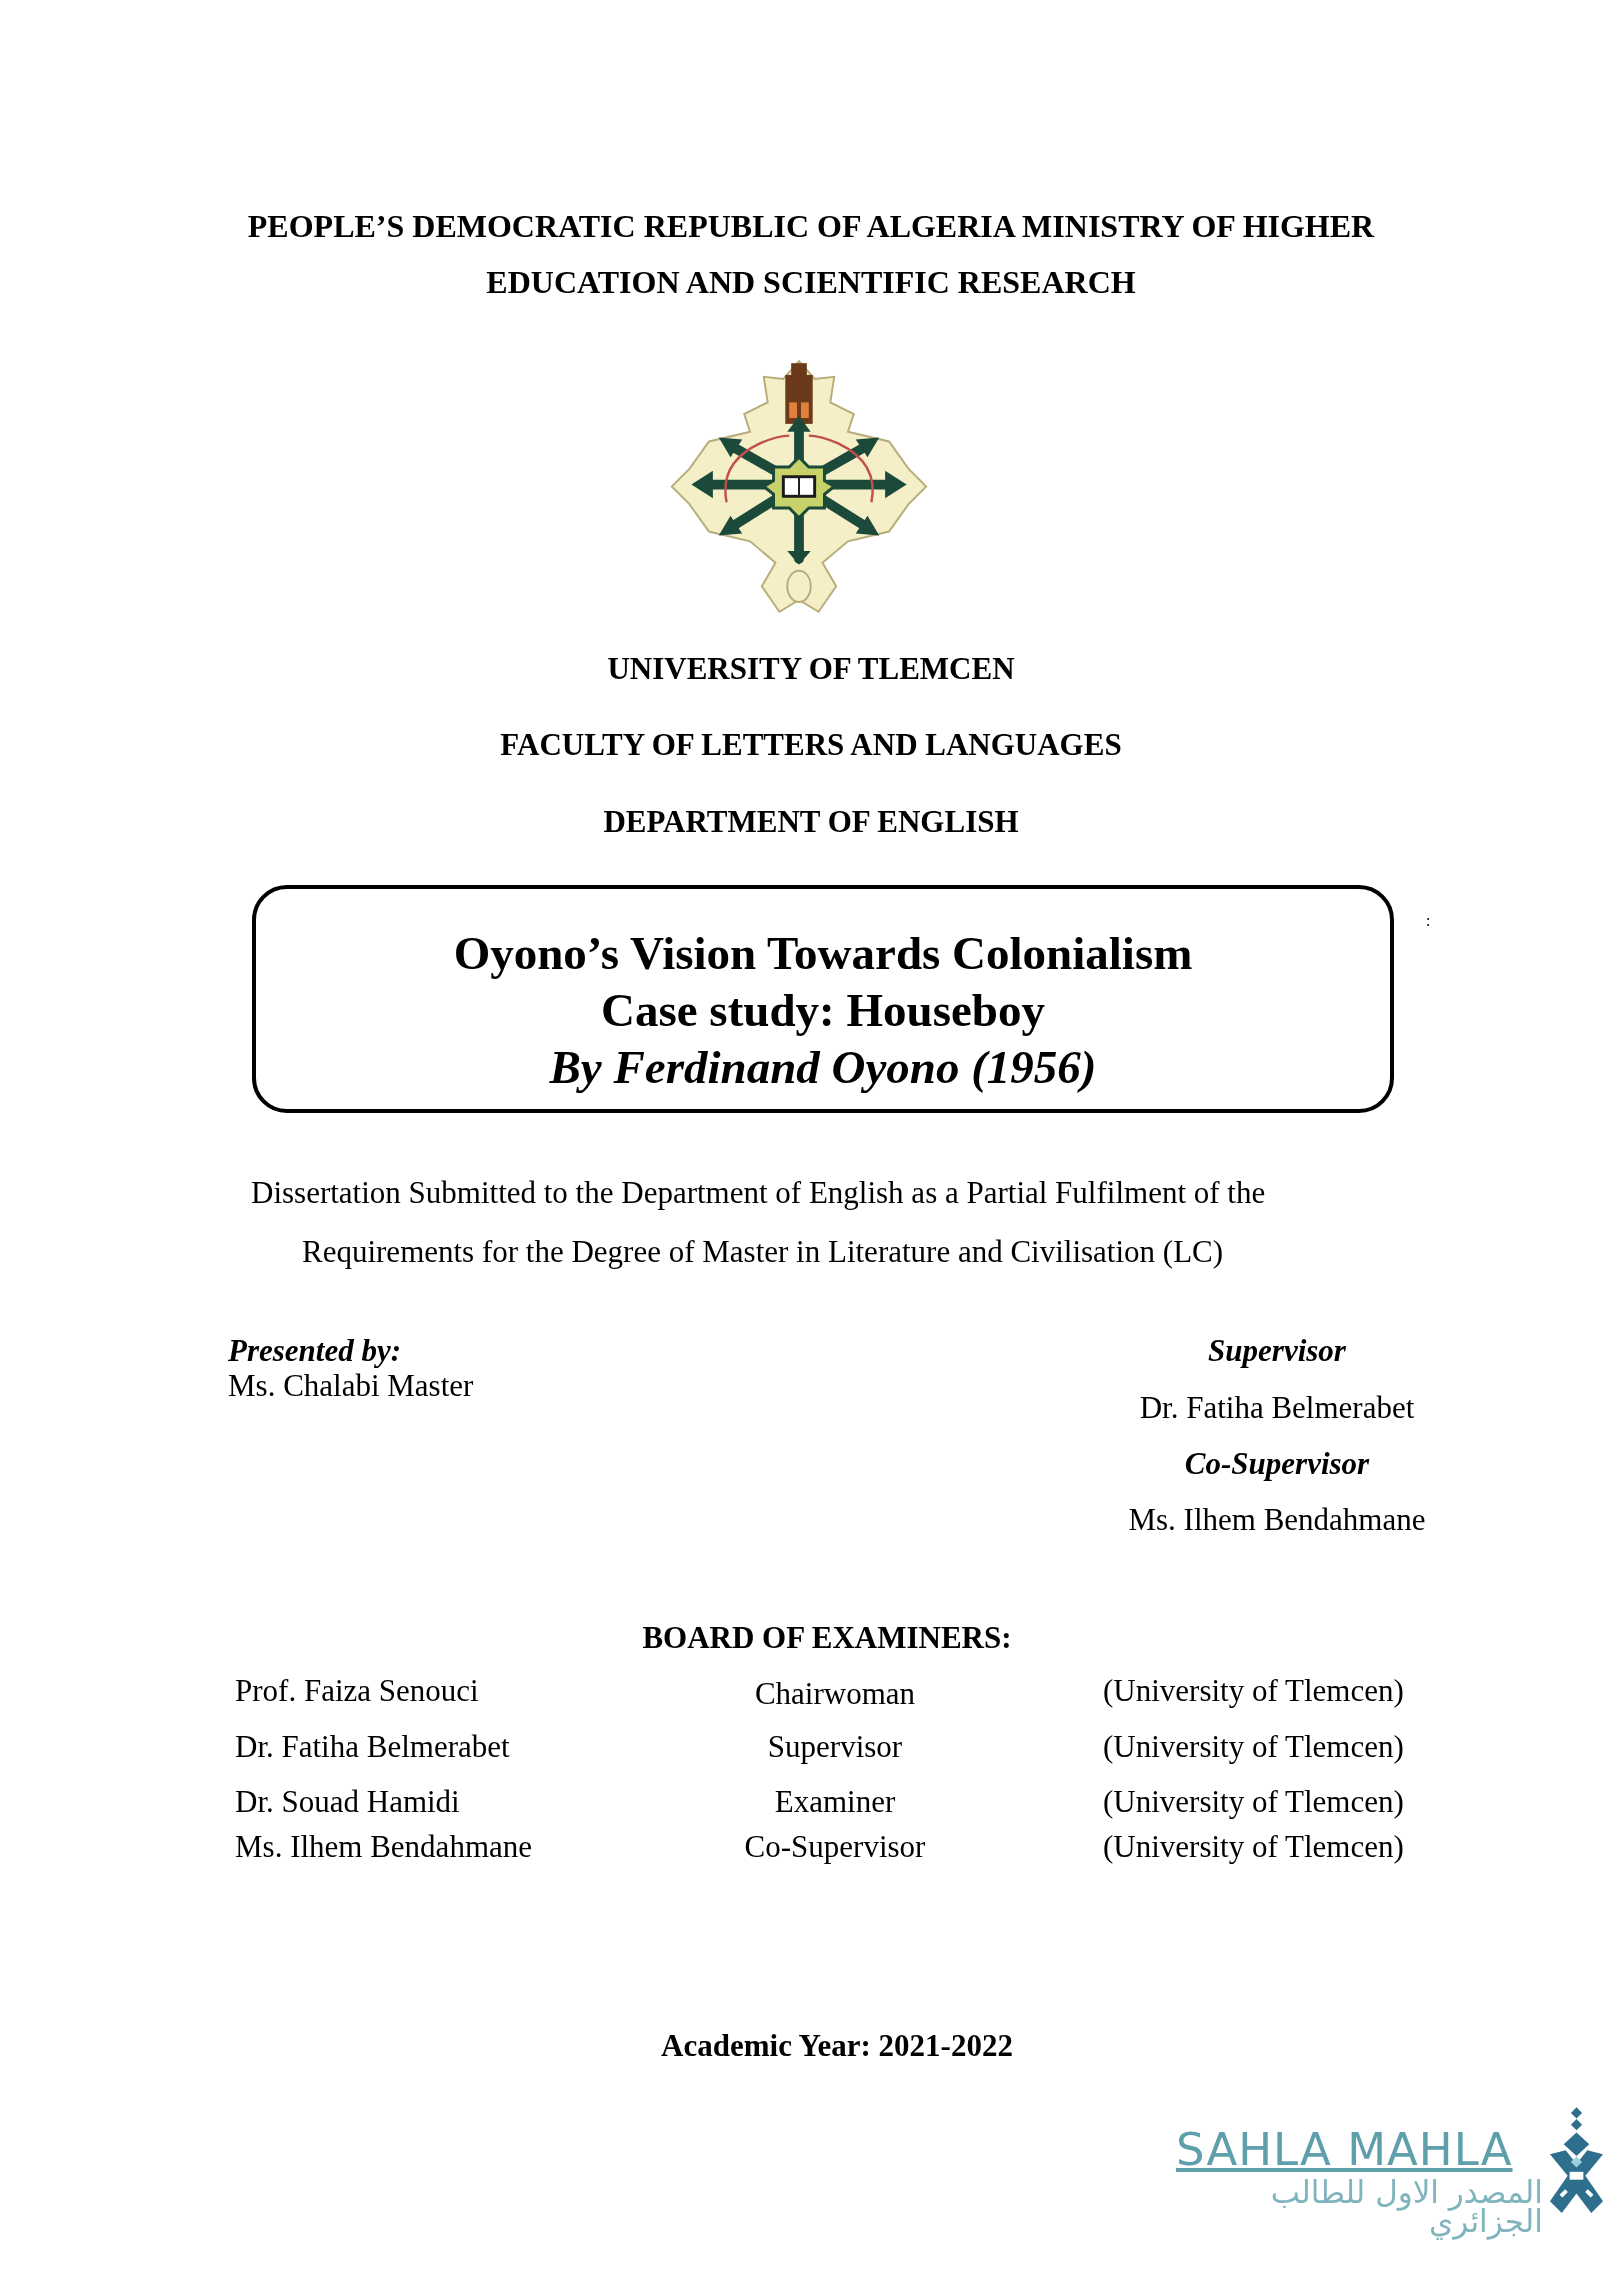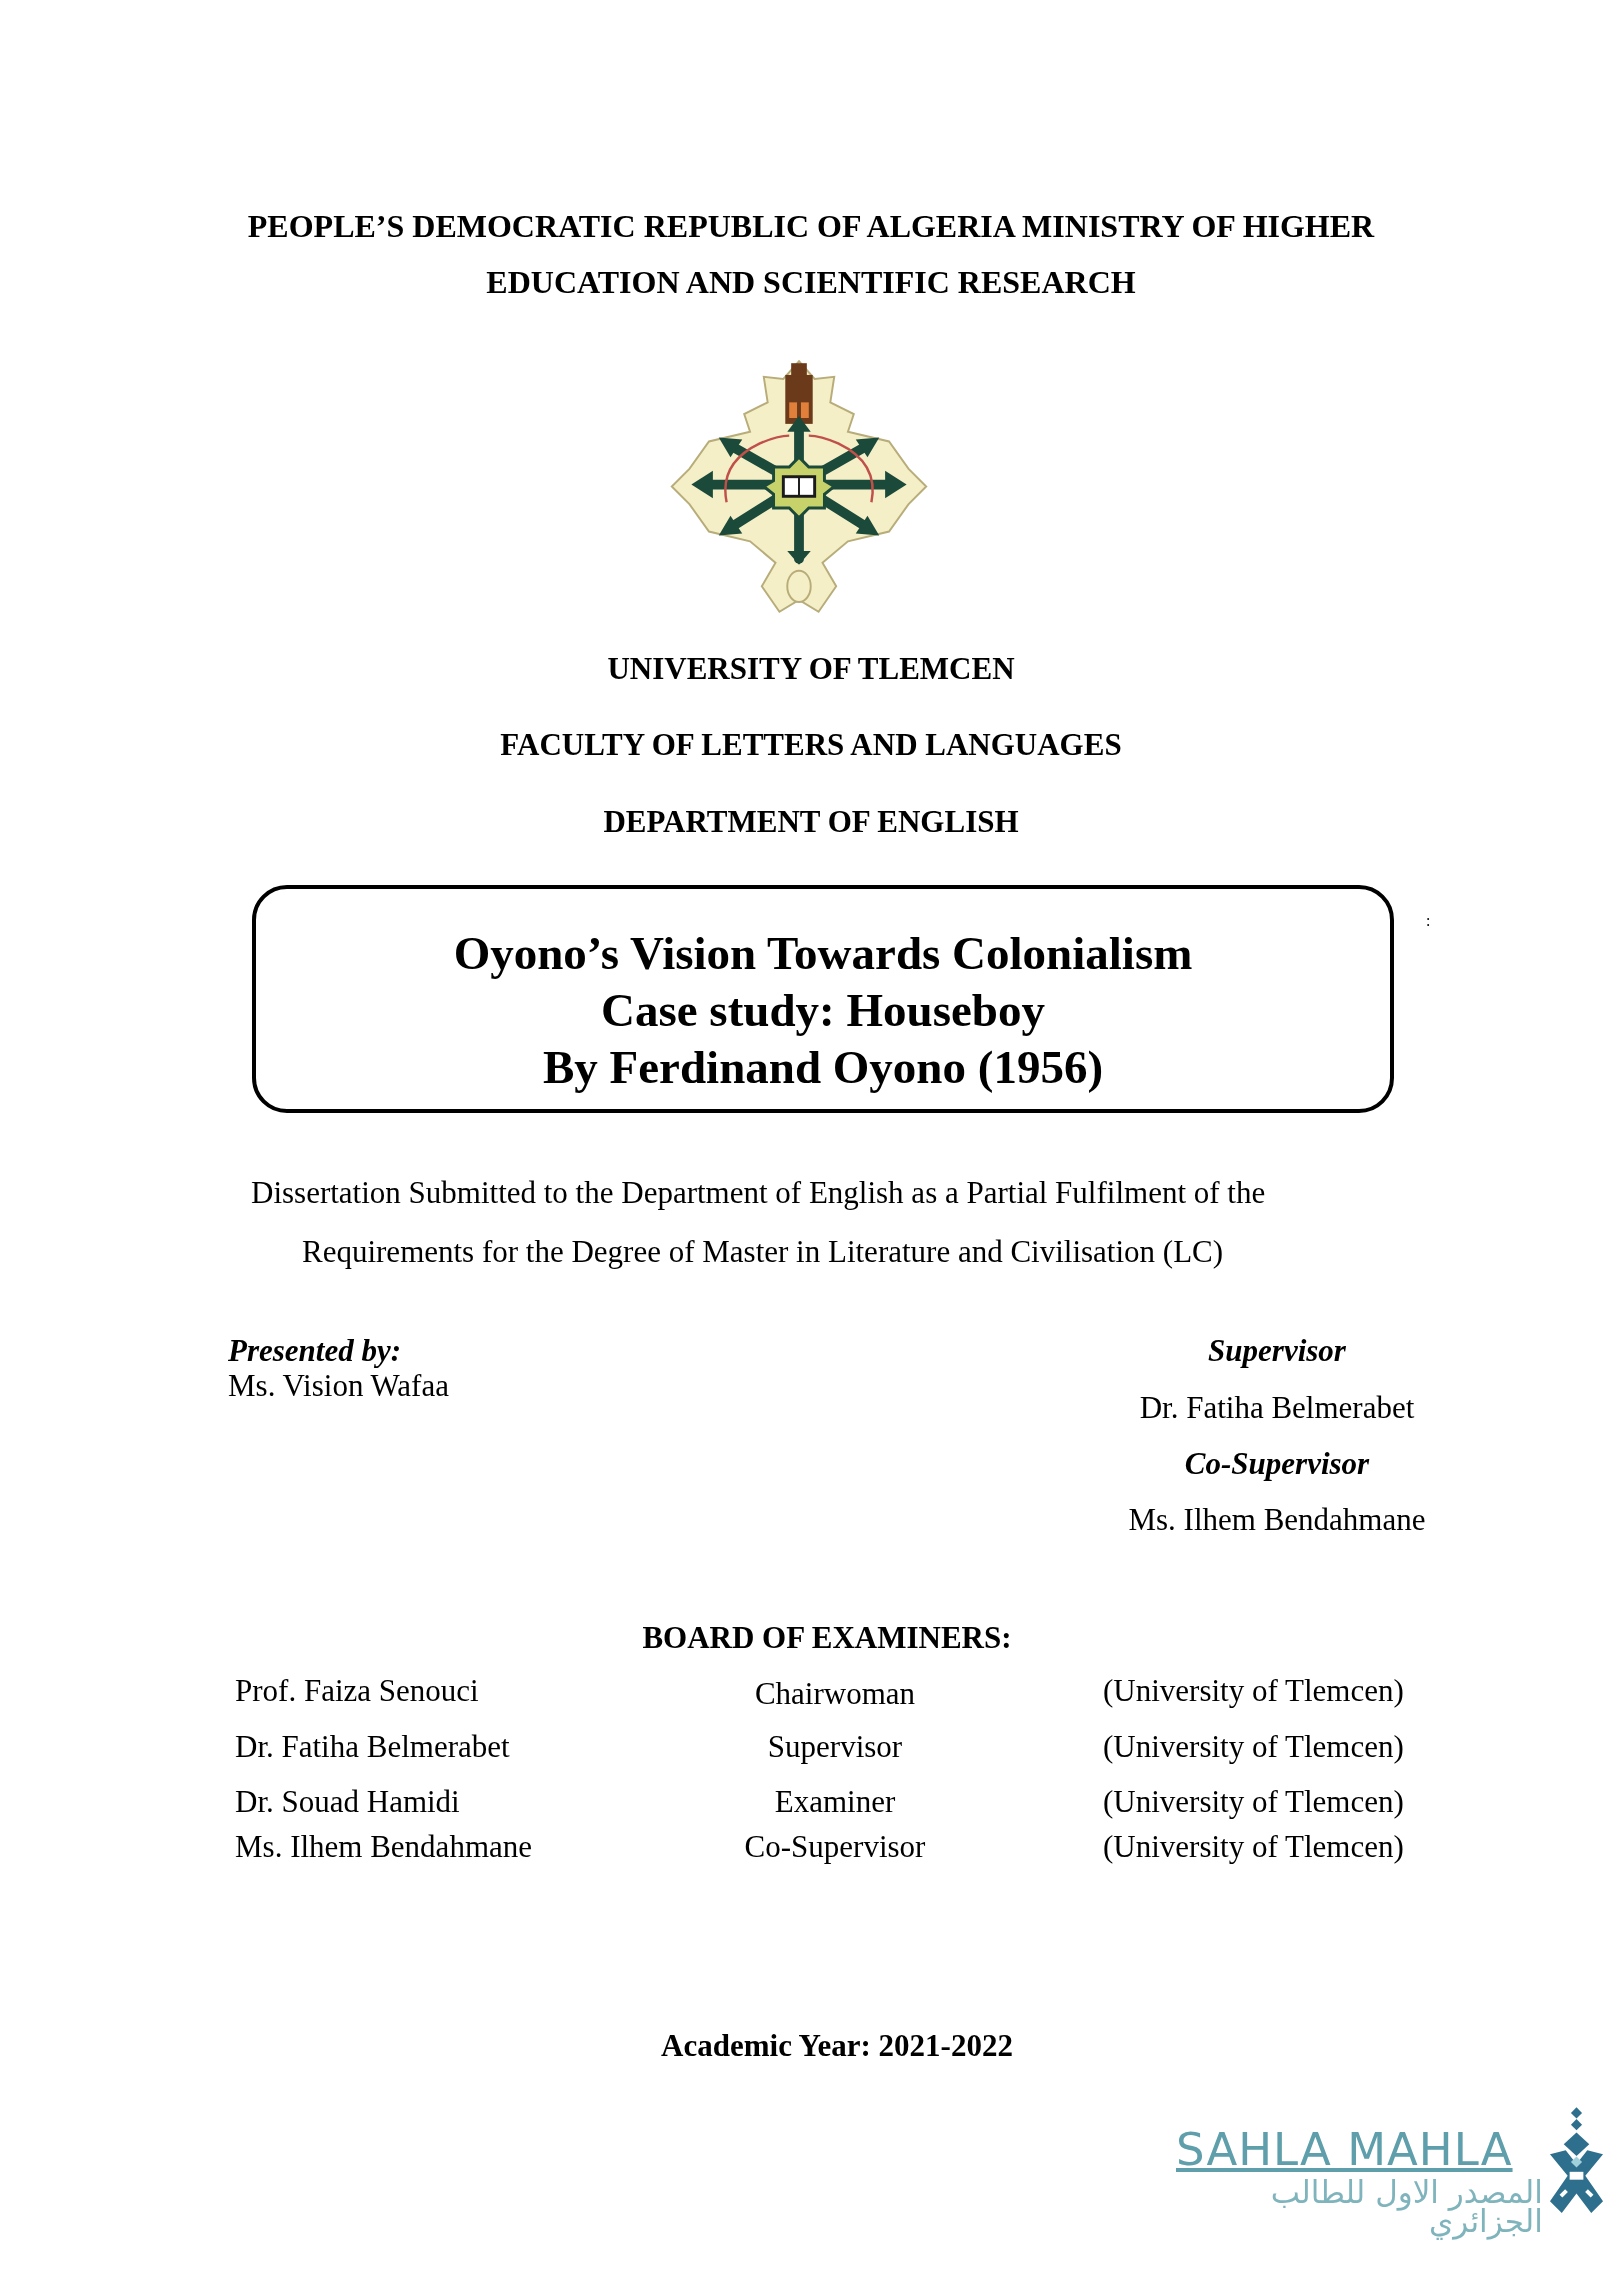--- a/index.html
+++ b/index.html
@@ -76,29 +76,29 @@
   </svg>
 </div>
 
 <div class="abs center uni" style="top:653px;">UNIVERSITY OF TLEMCEN</div>
 <div class="abs center uni" style="top:729px;">FACULTY OF LETTERS AND LANGUAGES</div>
 <div class="abs center uni" style="top:806px;">DEPARTMENT OF ENGLISH</div>
 
 <div class="title-box">
   <div class="title-line" style="top:41px;">Oyono’s Vision Towards Colonialism</div>
   <div class="title-line" style="top:98px;">Case study: Houseboy</div>
-  <div class="title-line" style="top:155px;">By Ferdinand Oyono (1956)</div>
+  <div class="title-line" style="top:155px;font-style:italic;">By Ferdinand Oyono (1956)</div>
 </div>
 <div class="abs" style="left:1426px; top:913px; font-size:15.7px; line-height:15.7px;">:</div>
 
 <div class="abs body-text" style="left:251px; top:1177px;">Dissertation Submitted to the Department of English as a Partial Fulfilment of the</div>
 <div class="abs body-text" style="left:302px; top:1236px;">Requirements for the Degree of Master in Literature and Civilisation (LC)</div>
 
 <div class="abs italic-bold" style="left:228px; top:1335px;">Presented by:</div>
-<div class="abs body-text" style="left:228px; top:1370px;">Ms. Vision Wafaa</div>
+<div class="abs body-text" style="left:228px; top:1370px;">Ms. Chalabi Master</div>
 
 <div class="abs italic-bold" style="left:1081px; width:392px; text-align:center; top:1335px;">Supervisor</div>
 <div class="abs body-text" style="left:1081px; width:392px; text-align:center; top:1392px;">Dr. Fatiha Belmerabet</div>
 <div class="abs italic-bold" style="left:1081px; width:392px; text-align:center; top:1448px;">Co-Supervisor</div>
 <div class="abs body-text" style="left:1081px; width:392px; text-align:center; top:1504px;">Ms. Ilhem Bendahmane</div>
 
 <div class="abs center uni" style="top:1622px;padding-left:16px;">BOARD OF EXAMINERS:</div>
 
 <div class="board-row" style="top:1675px;">
   <span class="board-name">Prof. Faiza Senouci</span>

